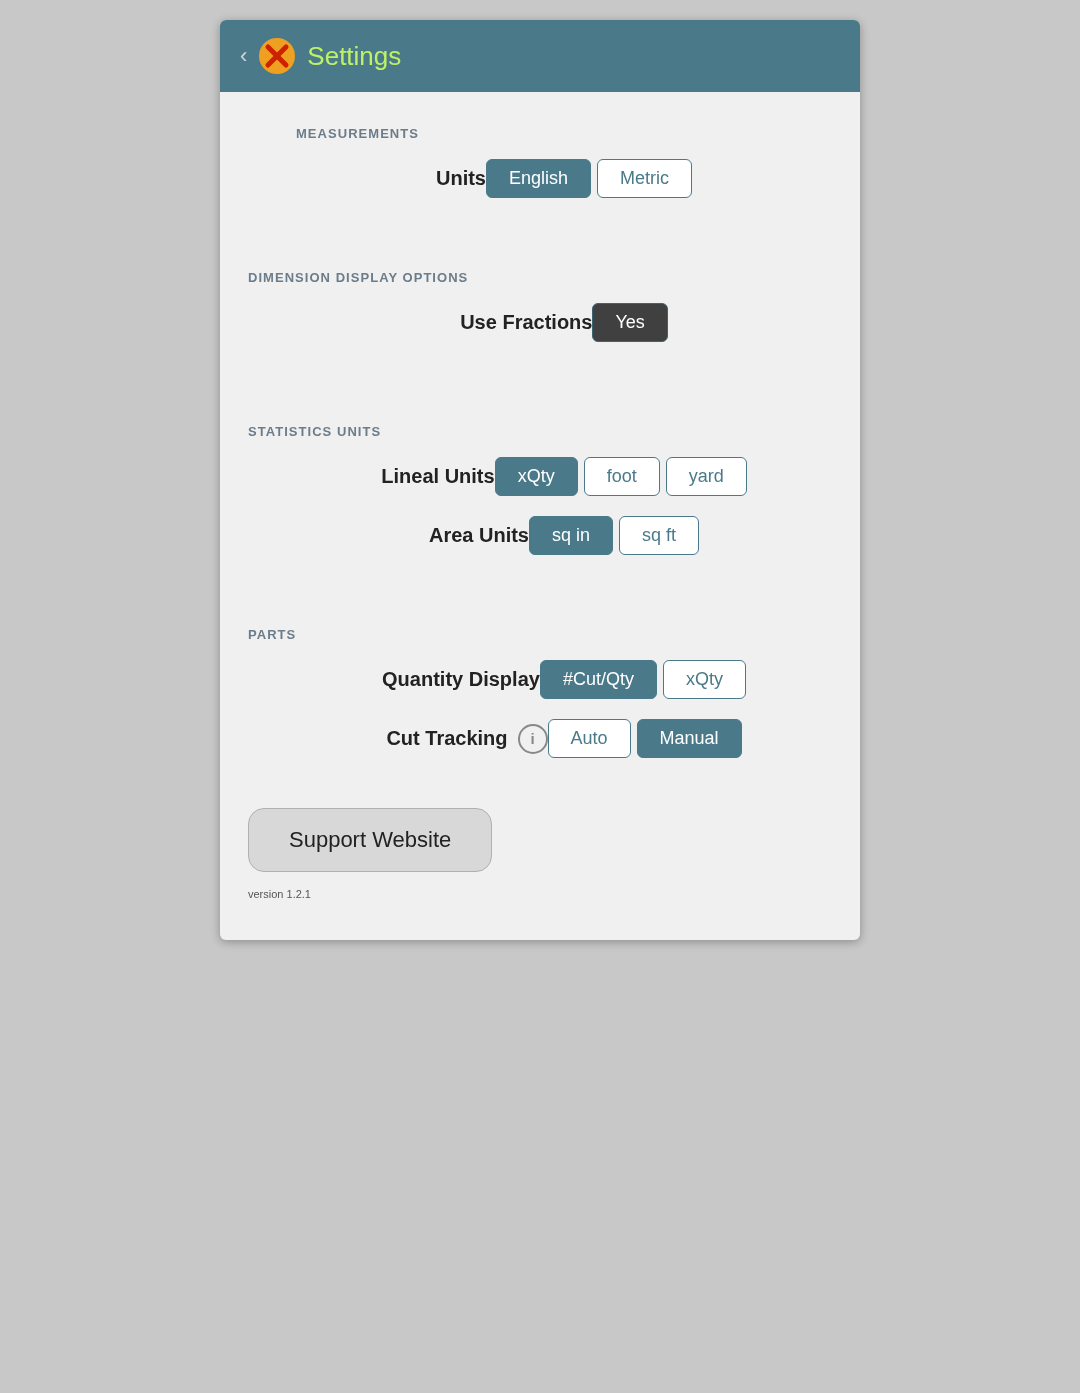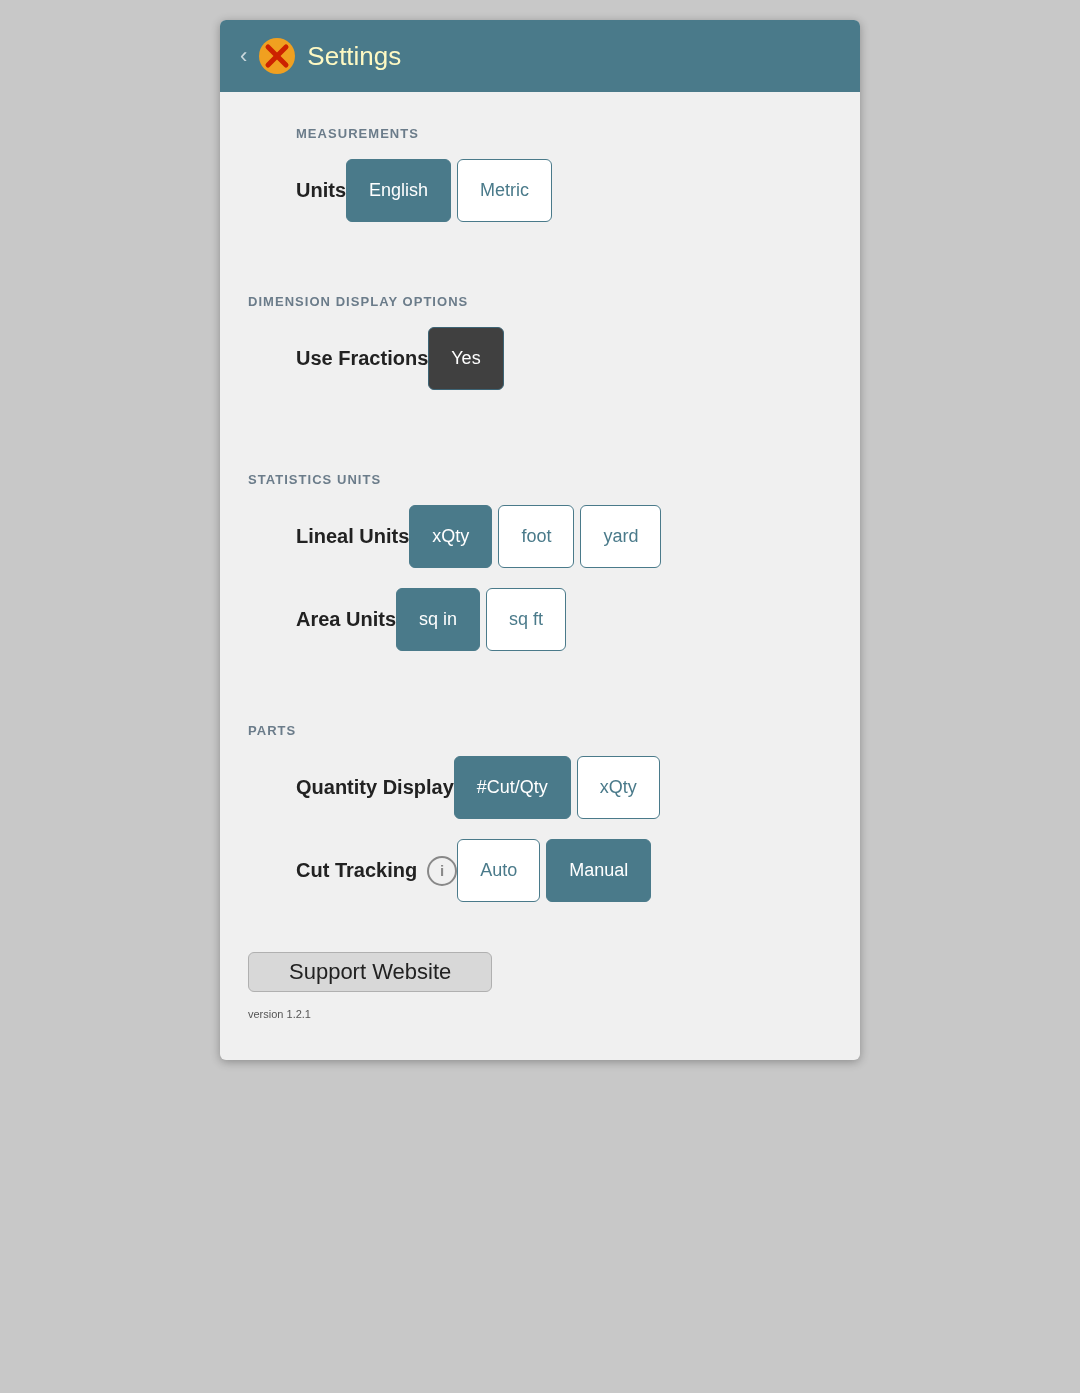--- a/index.html
+++ b/index.html
@@ -25,21 +25,21 @@
       align-items: center;
       padding: 18px 20px;
       gap: 12px;
     }
     .header-back {
       color: rgba(255,255,255,0.7);
       font-size: 22px;
       cursor: pointer;
     }
     .header-title {
-      color: #fef9c3;
+      color: #bef264;
       font-size: 26px;
       font-weight: 400;
     }
     .content {
       padding: 24px 28px 40px 28px;
     }
     .section-label {
       font-size: 13px;
       font-weight: 600;
       color: #6b7c8a;
@@ -47,38 +47,38 @@
       margin-bottom: 18px;
       margin-top: 32px;
     }
     .section-label:first-child {
       margin-top: 10px;
       padding-left: 48px;
     }
     .setting-row {
       display: flex;
       align-items: center;
-      justify-content: flex-start;
+      justify-content: center;
       margin-bottom: 20px;
       margin-left: 48px;
     }
     .setting-label {
       font-size: 20px;
       font-weight: 700;
       color: #222;
       display: flex;
       align-items: center;
       gap: 10px;
     }
     .btn-group {
       display: flex;
       gap: 6px;
     }
     .btn {
-      padding: 20px 22px;
+      padding: 8px 22px;
       border-radius: 6px;
       border: 1.5px solid #4a7a8a;
       font-size: 18px;
       cursor: pointer;
       background: #fff;
       color: #4a7a8a;
       font-weight: 500;
     }
     .btn.active {
       background: #4a7a8a;
@@ -99,22 +99,22 @@
       border-radius: 50%;
       border: 2px solid #888;
       color: #888;
       font-size: 15px;
       font-weight: 600;
     }
     .support-btn {
       display: inline-block;
       background: #d8d8d8;
       border: 1px solid #b0b0b0;
-      border-radius: 6px;
-      padding: 6px 40px;
+      border-radius: 16px;
+      padding: 18px 40px;
       font-size: 22px;
       color: #222;
       cursor: pointer;
       margin-top: 30px;
       margin-bottom: 10px;
     }
     .version-text {
       font-size: 11px;
       color: #555;
       margin-top: 6px;

